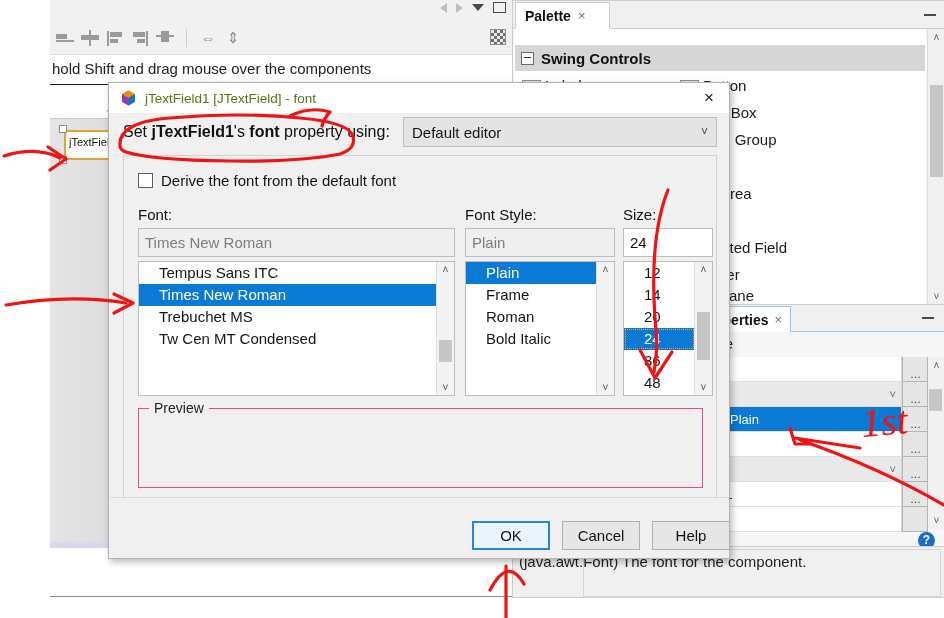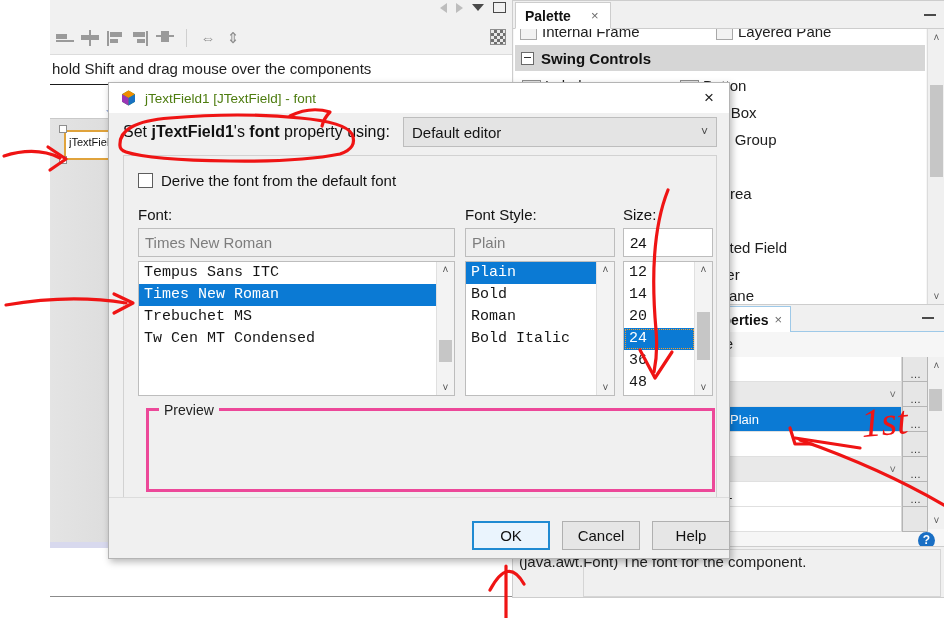--- a/index.html
+++ b/index.html
@@ -49,22 +49,22 @@
   #jtf{position:absolute;left:14px;top:44px;width:80px;height:26px;background:#ffffff;border:2px solid #e0a33c;}
   #jtf-label{position:absolute;left:3px;top:4px;font-size:11px;color:#111;white-space:nowrap;overflow:hidden;width:78px;}
   .handle{position:absolute;width:6px;height:6px;background:#fff;border:1px solid #8f8f8f;}
   #form-bottomline{position:absolute;left:0;top:456px;width:462px;height:6px;background:#d8d9ee;}
   #canvas-bottom-rule{position:absolute;left:50px;top:596px;width:462px;height:0;border-top:1px solid #8b8b8b;}
   #canvas-white{position:absolute;left:50px;top:556px;width:462px;height:40px;background:#fff;}
 
   
   #palette-win{position:absolute;left:512px;top:0;width:432px;height:306px;background:#f6f6f6;border:1px solid #cdcdcd;}
   #palette-tabbar{position:absolute;left:0;top:0;width:432px;height:27px;background:#f0f0f0;border-bottom:1px solid #cdcdcd;}
-  #palette-tab{position:absolute;left:2px;top:1px;height:25px;padding:0 11px 0 9px;background:#ffffff;border:1px solid #cdcdcd;border-bottom:1px solid #ffffff;
-    display:flex;align-items:center;gap:20px;}
+  #palette-tab{position:absolute;left:2px;top:1px;height:25px;padding:0 23px 0 9px;background:#ffffff;border:1px solid #cdcdcd;border-bottom:1px solid #ffffff;
+    display:flex;align-items:center;gap:7px;}
   #palette-tab-label{font-weight:bold;font-size:14px;color:#111;}
   .tab-x{color:#6b6b6b;font-size:13px;line-height:1;}
   #palette-min{position:absolute;right:8px;top:6px;width:14px;height:14px;}
   #palette-min:before{content:"";position:absolute;left:1px;top:7px;width:12px;height:1.6px;background:#4a4a4a;}
   #palette-body{position:absolute;left:1px;top:28px;width:412px;height:276px;background:#fff;overflow:hidden;}
   .pal-row-cut{position:absolute;left:6px;width:400px;height:16px;overflow:hidden;}
   .pal-group{position:absolute;left:1px;width:410px;height:26px;background:#d6d6d6;display:flex;align-items:center;gap:7px;padding-left:6px;box-sizing:border-box;}
   .pal-group span.lbl{font-weight:bold;font-size:15px;color:#111;}
   .boxminus{width:11px;height:11px;border:1px solid #6a6a6a;background:#fff;position:relative;flex:none;}
   .boxminus:before{content:"";position:absolute;left:2px;top:4.5px;width:7px;height:1px;background:#333;}
@@ -122,29 +122,29 @@
 
   .fld-label{position:absolute;font-size:15px;color:#121212;}
   .fld-input{position:absolute;height:27px;background:#fff;border:1px solid #bdbdbd;display:flex;align-items:center;}
   .fld-input.grey{background:#efefef;}
   .fld-input span{margin-left:6px;font-size:15px;}
   .ghost{color:#7d7d7d;}
   .solid{color:#111;}
 
   .listbox{position:absolute;background:#fff;border:1px solid #bdbdbd;overflow:hidden;}
   .lb-items{position:absolute;left:0;top:0;right:17px;bottom:0;}
-  .lb-row{height:22px;line-height:22px;padding-left:5px;font-size:15px;color:#151515;white-space:nowrap;overflow:hidden;font-family:Liberation Mono, monospace;}
+  .lb-row{height:22px;line-height:22px;padding-left:20px;font-size:15px;color:#151515;white-space:nowrap;overflow:hidden;}
   .lb-row.sel{background:#0b7ad4;color:#fff;}
   .lb-row.sel.focus{outline:1px dotted #f0a030;outline-offset:-2px;}
   .lb-sb{position:absolute;right:0;top:0;width:17px;bottom:0;background:#f3f3f3;border-left:1px solid #e0e0e0;}
   .lb-sb .sb-a{position:absolute;left:0;width:17px;height:15px;text-align:center;line-height:15px;font-size:10px;color:#4a4a4a;}
   .lb-sb .sb-t{position:absolute;left:2px;width:13px;background:#c6c6c6;}
 
   
-  #preview-group{position:absolute;left:22px;top:252px;width:563px;height:78px;border:3px solid #ec4899;}
+  #preview-group{position:absolute;left:14px;top:252px;width:563px;height:78px;border:1px solid #ec4899;}
   #preview-legend{position:absolute;left:10px;top:-9px;background:#f0f0f0;padding:0 5px;font-size:14px;color:#222;}
   #preview-text{position:absolute;left:11px;top:24px;font-family:"Liberation Serif",serif;font-size:25px;color:#0a0a0a;white-space:nowrap;}
 
   
   #dlg-sep{position:absolute;left:0;top:414px;width:620px;height:0;border-top:1px solid #dcdcdc;}
   #dlg-buttons{position:absolute;right:14px;top:521px;display:flex;gap:12px;}
   .dbtn{height:29px;min-width:78px;padding:0 14px;background:#e6e6e6;border:1px solid #b0b0b0;font-size:15px;color:#121212;
         display:flex;align-items:center;justify-content:center;box-sizing:border-box;}
   .dbtn.default{background:#eaf4fd;border:2px solid #1f8ad2;}
 
@@ -220,28 +220,20 @@
     <div id="palette-tabbar">
       <div id="palette-tab">
         <span id="palette-tab-label">Palette</span>
         <span class="tab-x">×</span>
       </div>
       <div id="palette-min"></div>
     </div>
 
     <div id="palette-body">
 
-      <div class="pal-row-cut" style="top:0px;">
-        <span class="pal-item" style="left:0px;top:-6px;">
-          <span class="pal-ico-empty"></span><span>Internal Frame</span>
-        </span>
-        <span class="pal-item" style="left:196px;top:-6px;">
-          <span class="pal-ico-empty"></span><span>Layered Pane</span>
-        </span>
-      </div>
 
       <div class="pal-group" style="top:16px;">
         <span class="boxminus"></span>
         <span class="lbl">Swing Controls</span>
       </div>
 
       <span class="pal-item" style="left:8px;top:48px;">
         <span class="pal-ico">label</span><span>Label</span>
       </span>
 
@@ -378,21 +370,21 @@
       </div>
     </div>
 
     <span class="fld-label" style="left:341px;top:50px;">Font Style:</span>
     <div class="fld-input grey" style="left:341px;top:72px;width:148px;">
       <span class="ghost">Plain</span>
     </div>
     <div class="listbox" style="left:341px;top:105px;width:148px;height:133px;">
       <div class="lb-items">
         <div class="lb-row sel">Plain</div>
-        <div class="lb-row">Bold</div>
+        <div class="lb-row">Frame</div>
         <div class="lb-row">Roman</div>
         <div class="lb-row">Bold Italic</div>
       </div>
       <div class="lb-sb">
         <div class="sb-a" style="top:0;">˄</div>
         <div class="sb-a" style="bottom:0;">˅</div>
       </div>
     </div>
 
     <span class="fld-label" style="left:499px;top:50px;">Size:</span>

